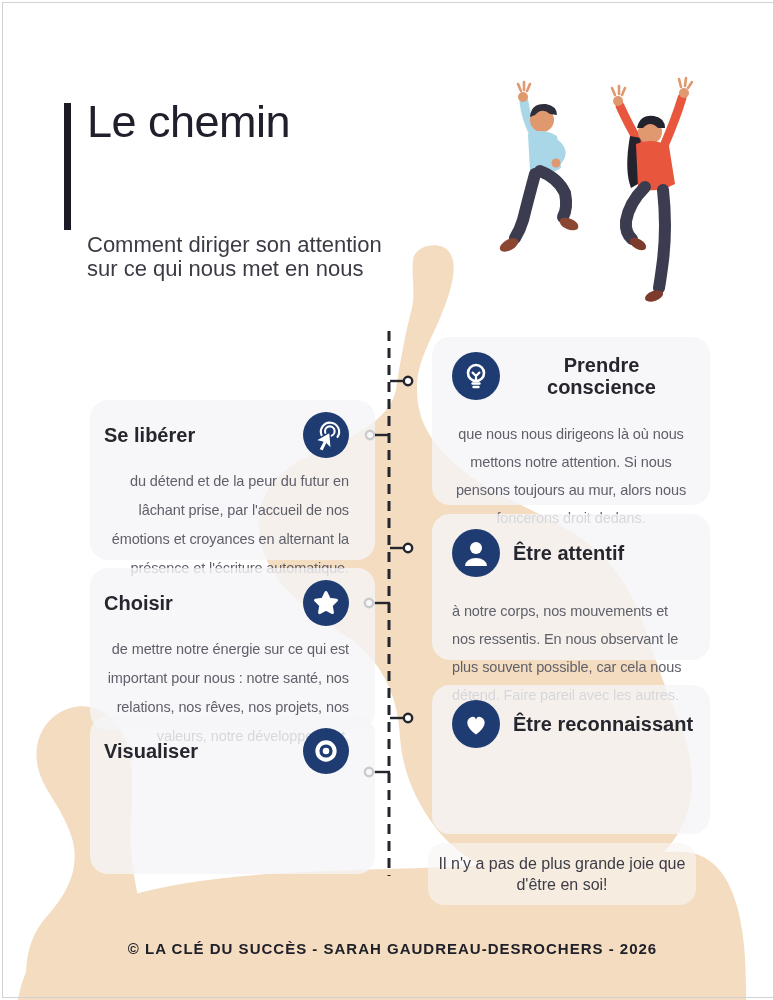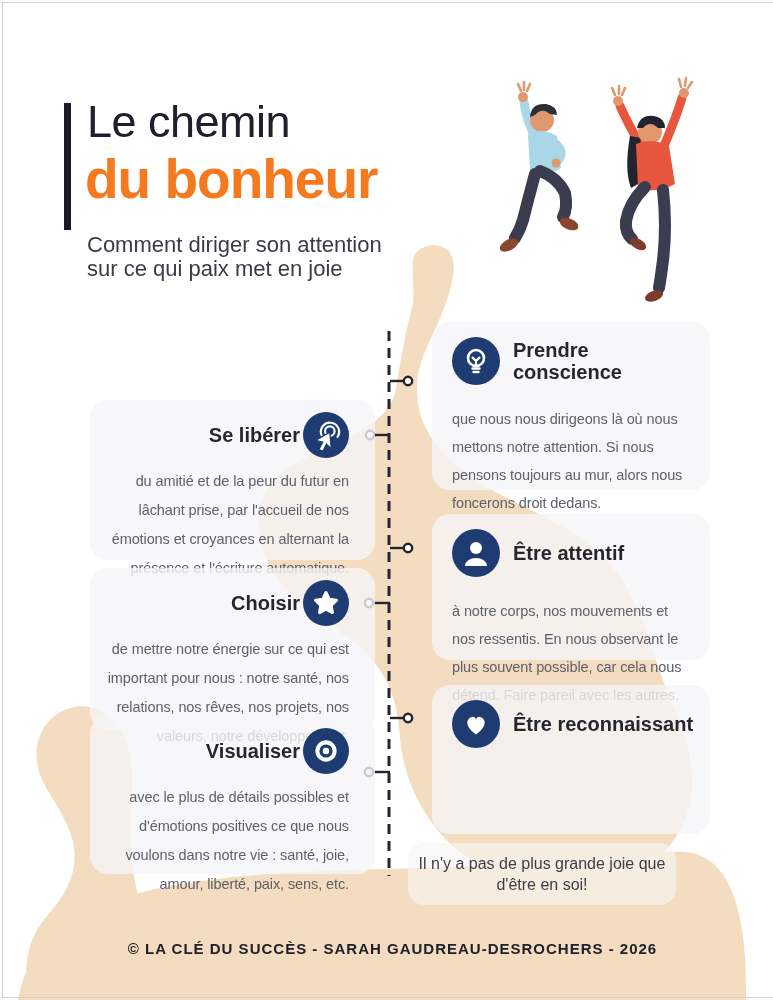--- a/index.html
+++ b/index.html
@@ -19,38 +19,38 @@
   .title-2{position:absolute;left:85px;top:147px;font-size:55px;font-weight:700;color:#f5791f;letter-spacing:-1px;z-index:2;}
   .subtitle{position:absolute;left:87px;top:233px;font-size:22px;line-height:24px;color:#3b3b45;z-index:2;}
 
   
   .card{
     position:absolute;background:rgba(245,245,247,0.80);
     border-radius:18px;z-index:3;box-sizing:border-box;
   }
   .card-r{left:432px;width:278px;padding:15px 20px 14px 20px;}
   .card-l{left:90px;width:285px;padding:12px 26px 14px 14px;}
-  #card-r1{top:322px;height:168px;}
+  #card-r1{top:337px;height:168px;text-align:center;}
   #card-l1{top:400px;height:160px;}
   #card-r2{top:514px;height:146px;}
   #card-l2{top:568px;height:162px;}
   #card-r3{top:685px;height:149px;}
   #card-l3{top:716px;height:158px;}
 
   .hdr{display:flex;align-items:center;gap:13px;}
-  .hdr-l{justify-content:flex-end;gap:3px;}
+  .hdr-l{justify-content:space-between;gap:3px;}
   .step-title{font-size:20px;font-weight:700;color:#26262f;line-height:22px;}
   .nowrap{white-space:nowrap;}
   .badge{flex:0 0 auto;width:48px;height:48px;}
   .badge-l{width:46px;height:46px;}
   .body-r{margin-top:20px;font-size:14.5px;line-height:28px;color:#60606b;letter-spacing:-0.1px;}
   .body-l{margin-top:9px;font-size:14.5px;line-height:29px;color:#60606b;text-align:right;letter-spacing:-0.1px;}
 
   .quote-card{
-    position:absolute;left:408px;top:843px;width:268px;height:62px;
+    position:absolute;left:428px;top:843px;width:268px;height:62px;
     background:rgba(247,245,243,0.62);border-radius:16px;z-index:3;
     display:flex;align-items:center;justify-content:center;text-align:center;
     font-size:16px;line-height:21px;color:#3d3d48;font-weight:500;
   }
   .footer{
     position:absolute;left:0;top:940px;width:100%;text-align:center;z-index:4;
     font-size:15px;font-weight:700;letter-spacing:1px;color:#20202a;
   }
 </style>
 </head>
@@ -138,24 +138,23 @@
       <path d="M158 94 Q174 87 191 96 L197 134 Q176 145 160 137 Z" fill="#e8563e"></path>
       <path d="M167 137 Q151 153 148 171 Q147 183 154 189" stroke="#3c3c50" stroke-width="12" stroke-linecap="round" fill="none"></path>
       <ellipse cx="160" cy="194" rx="9" ry="5" fill="#7d3b2c" transform="rotate(30 160 194)"></ellipse>
       <path d="M185 140 Q189 176 185 210 Q183 226 181 238" stroke="#3c3c50" stroke-width="12" stroke-linecap="round" fill="none"></path>
       <ellipse cx="176" cy="246" rx="9.5" ry="5" fill="#7d3b2c" transform="rotate(-20 176 246)"></ellipse>
     </g>
   </svg>
 
   <div class="title-bar"></div>
   <div class="title-1">Le chemin</div>
-  <div class="title-2">du bonheur</div>
   <div class="subtitle">
     <span>Comment diriger son attention</span><br>
-    <span>sur ce qui paix met en joie</span>
+    <span>sur ce qui nous met en nous</span>
   </div>
 
   <div class="card card-r" id="card-r1">
     <div class="hdr">
       <svg class="badge" viewBox="0 0 48 48">
         <circle cx="24" cy="24" r="24" fill="#1f3c72"></circle>
         <circle cx="24" cy="21" r="8" fill="none" stroke="#fff" stroke-width="2.6"></circle>
         <path d="M24 29 v-5 M24 24 l-3.4 -3.4 M24 24 l3.4 -3.4" stroke="#fff" stroke-width="2.2" stroke-linecap="round" fill="none"></path>
         <path d="M20.5 31.5 h7 M21.5 35 h5" stroke="#fff" stroke-width="2.4" stroke-linecap="round"></path>
       </svg>
@@ -167,21 +166,21 @@
   <div class="card card-l" id="card-l1">
     <div class="hdr hdr-l">
       <div class="step-title nowrap">Se libérer</div>
       <svg class="badge badge-l" viewBox="0 0 48 48">
         <circle cx="24" cy="24" r="24" fill="#1f3c72"></circle>
         <circle cx="28" cy="20" r="5" fill="none" stroke="#fff" stroke-width="2.2"></circle>
         <path d="M19.5 24.5 A9.5 9.5 0 1 1 36 26" fill="none" stroke="#fff" stroke-width="2.2" stroke-linecap="round"></path>
         <path d="M28 21 L13.5 29.5 L20.5 31.5 L16.5 39 L20.8 41 L24.5 33.5 L29.5 38.5 Z" fill="#fff" stroke="#1f3c72" stroke-width="1.4"></path>
       </svg>
     </div>
-    <div class="body-l">du amitié et de la peur du futur en lâchant prise, par l'accueil de nos émotions et croyances en alternant la présence et l'écriture automatique.</div>
+    <div class="body-l">du détend et de la peur du futur en lâchant prise, par l'accueil de nos émotions et croyances en alternant la présence et l'écriture automatique.</div>
   </div>
 
   <div class="card card-r" id="card-r2">
     <div class="hdr">
       <svg class="badge" viewBox="0 0 48 48">
         <circle cx="24" cy="24" r="24" fill="#1f3c72"></circle>
         <circle cx="24" cy="19" r="6" fill="#fff"></circle>
         <path d="M13 37 a11 8 0 0 1 22 0 z" fill="#fff"></path>
       </svg>
       <div class="step-title nowrap">Être attentif</div>
@@ -212,21 +211,20 @@
 
   <div class="card card-l" id="card-l3">
     <div class="hdr hdr-l">
       <div class="step-title nowrap">Visualiser</div>
       <svg class="badge badge-l" viewBox="0 0 48 48">
         <circle cx="24" cy="24" r="24" fill="#1f3c72"></circle>
         <circle cx="24" cy="24" r="9" fill="none" stroke="#fff" stroke-width="4.2"></circle>
         <circle cx="24" cy="24" r="3.4" fill="#fff"></circle>
       </svg>
     </div>
-    <div class="body-l">avec le plus de détails possibles et d'émotions positives ce que nous voulons dans notre vie : santé, joie, amour, liberté, paix, sens, etc.</div>
   </div>
 
   <div class="quote-card">
     <div>Il n'y a pas de plus grande joie que d'être en soi!</div>
   </div>
 
   <div class="footer">© LA CLÉ DU SUCCÈS - SARAH GAUDREAU-DESROCHERS - 2026</div>
 
   <div class="frame"></div>
 </div>

